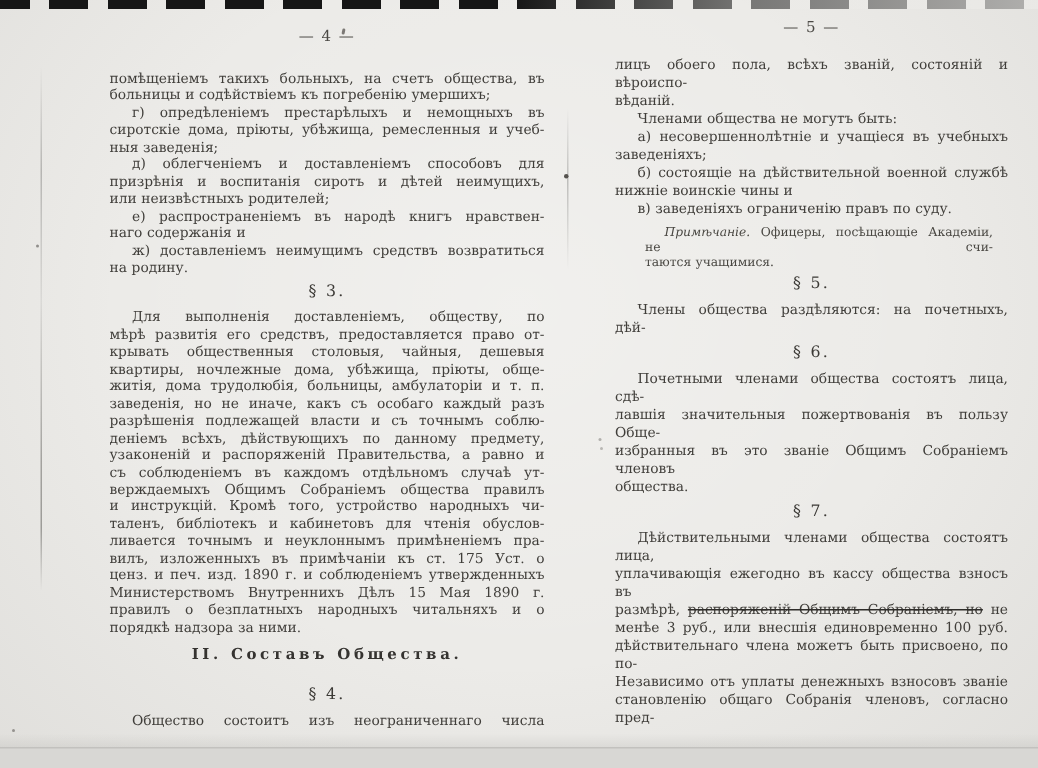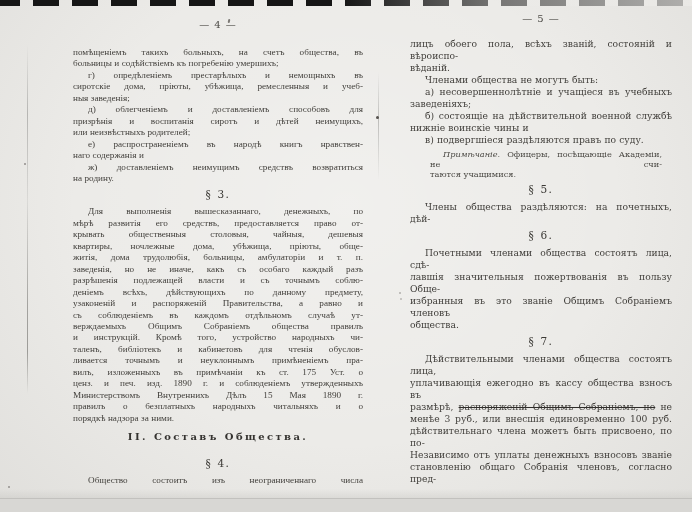--- a/index.html
+++ b/index.html
@@ -34,21 +34,21 @@
   .sp-bl{left:8px;top:486px;width:2px;height:2px;opacity:.55;}
   .sp-n1{left:399px;top:292px;width:2px;height:2px;opacity:.4;}
   .sp-n2{left:400px;top:298px;width:2px;height:2px;opacity:.35;}
 
   .pageno{position:absolute;text-align:center;font-size:10px;color:#4b4945;letter-spacing:1px;}
   .pageno.p4{left:73px;width:290px;top:19px;}
   .pageno.p5{left:410px;width:262px;top:13px;}
 
   .col{position:absolute;font-size:9.2px;word-spacing:0.2px;}
   .col.left{left:73px;top:47px;width:290px;}
-  .col.left .ln{line-height:11.45px;font-family:Liberation Serif, serif;}
+  .col.left .ln{line-height:11.45px;}
   .col.right{left:410px;top:38px;width:262px;}
   .col.right .ln{line-height:12px;}
 
   .ln{text-align:justify;text-align-last:justify;}
   .ln.end{text-align-last:left;}
   .ln.ind{text-indent:15px;}
   .strike{text-decoration:line-through;text-decoration-color:#2e2c29;text-decoration-thickness:1.4px;}
 
   .hs{text-align:center;font-size:10.5px;letter-spacing:1.5px;line-height:12px;margin:4px 0 6px 0;color:#3b3935;}
   .hc{text-align:center;font-size:10px;font-weight:bold;letter-spacing:2.4px;line-height:12px;margin:7px 0 14px 0;color:#353330;}
@@ -89,21 +89,21 @@
       <div class="ln ind">д) облегченіемъ и доставленіемъ способовъ для</div>
       <div class="ln">призрѣнія и воспитанія сиротъ и дѣтей неимущихъ,</div>
       <div class="ln end">или неизвѣстныхъ родителей;</div>
       <div class="ln ind">е) распространеніемъ въ народѣ книгъ нравствен-</div>
       <div class="ln end">наго содержанія и</div>
       <div class="ln ind">ж) доставленіемъ неимущимъ средствъ возвратиться</div>
       <div class="ln end">на родину.</div>
     </div>
     <div class="hs">§ 3.</div>
     <div class="blk">
-      <div class="ln ind">Для выполненія вышесказаннаго, денежныхъ, по</div>
+      <div class="ln ind">Для выполненія доставленіемъ, обществу, по</div>
       <div class="ln">мѣрѣ развитія его средствъ, предоставляется право от-</div>
       <div class="ln">крывать общественныя столовыя, чайныя, дешевыя</div>
       <div class="ln">квартиры, ночлежные дома, убѣжища, пріюты, обще-</div>
       <div class="ln">житія, дома трудолюбія, больницы, амбулаторіи и т. п.</div>
       <div class="ln">заведенія, но не иначе, какъ съ особаго каждый разъ</div>
       <div class="ln">разрѣшенія подлежащей власти и съ точнымъ соблю-</div>
       <div class="ln">деніемъ всѣхъ, дѣйствующихъ по данному предмету,</div>
       <div class="ln">узаконеній и распоряженій Правительства, а равно и</div>
       <div class="ln">съ соблюденіемъ въ каждомъ отдѣльномъ случаѣ ут-</div>
       <div class="ln">верждаемыхъ Общимъ Собраніемъ общества правилъ</div>
@@ -124,21 +124,21 @@
   </div>
 <div class="col right">
     <div class="blk">
       <div class="ln">лицъ обоего пола, всѣхъ званій, состояній и вѣроиспо-</div>
       <div class="ln end">вѣданій.</div>
       <div class="ln ind end">Членами общества не могутъ быть:</div>
       <div class="ln ind">а) несовершеннолѣтніе и учащіеся въ учебныхъ</div>
       <div class="ln end">заведеніяхъ;</div>
       <div class="ln ind">б) состоящіе на дѣйствительной военной службѣ</div>
       <div class="ln end">нижніе воинскіе чины и</div>
-      <div class="ln ind end">в) подвергшіеся раздѣляются правъ по суду.</div>
+      <div class="ln ind end">в) заведеніяхъ ограниченію правъ по суду.</div>
     </div>
     <div class="blk note">
       <div class="ln ind"><i>Примѣчаніе.</i> Офицеры, посѣщающіе Академіи, не счи-</div>
       <div class="ln end">таются учащимися.</div>
     </div>
     <div class="hs">§ 5.</div>
     <div class="blk">
       <div class="ln ind">Члены общества раздѣляются: на почетныхъ, дѣй-</div>
     </div>
     <div class="hs">§ 6.</div>

